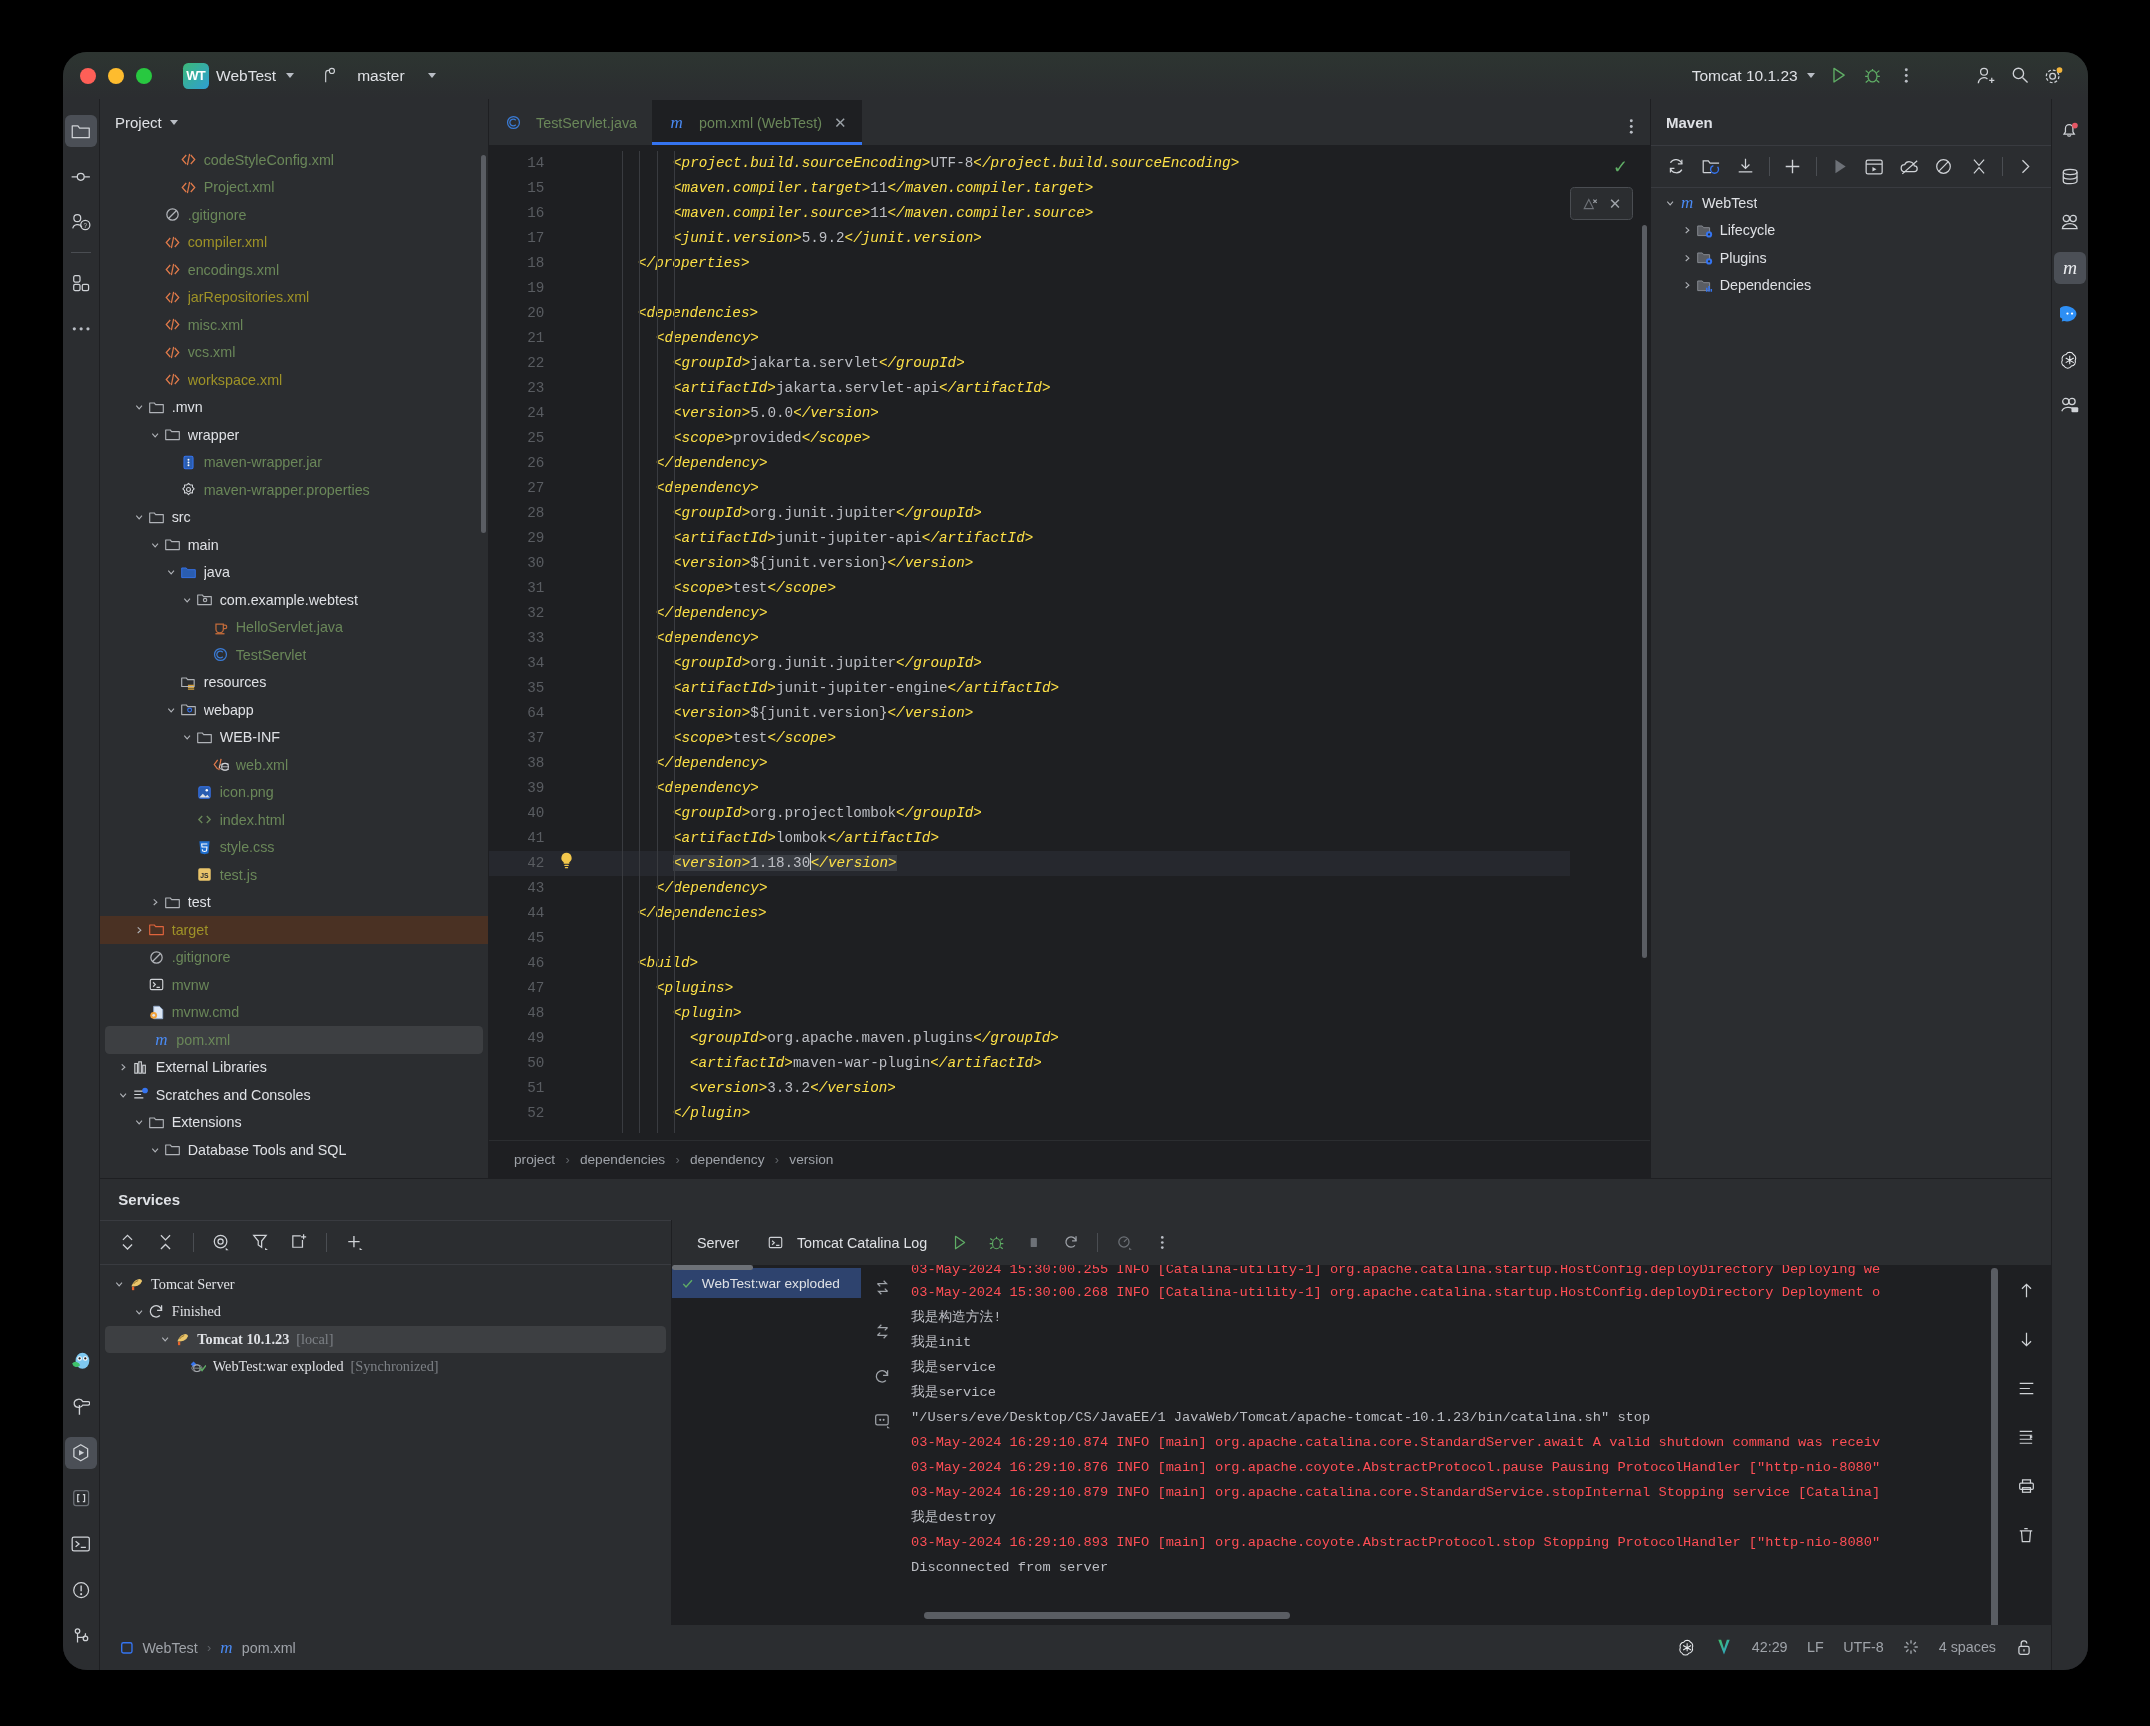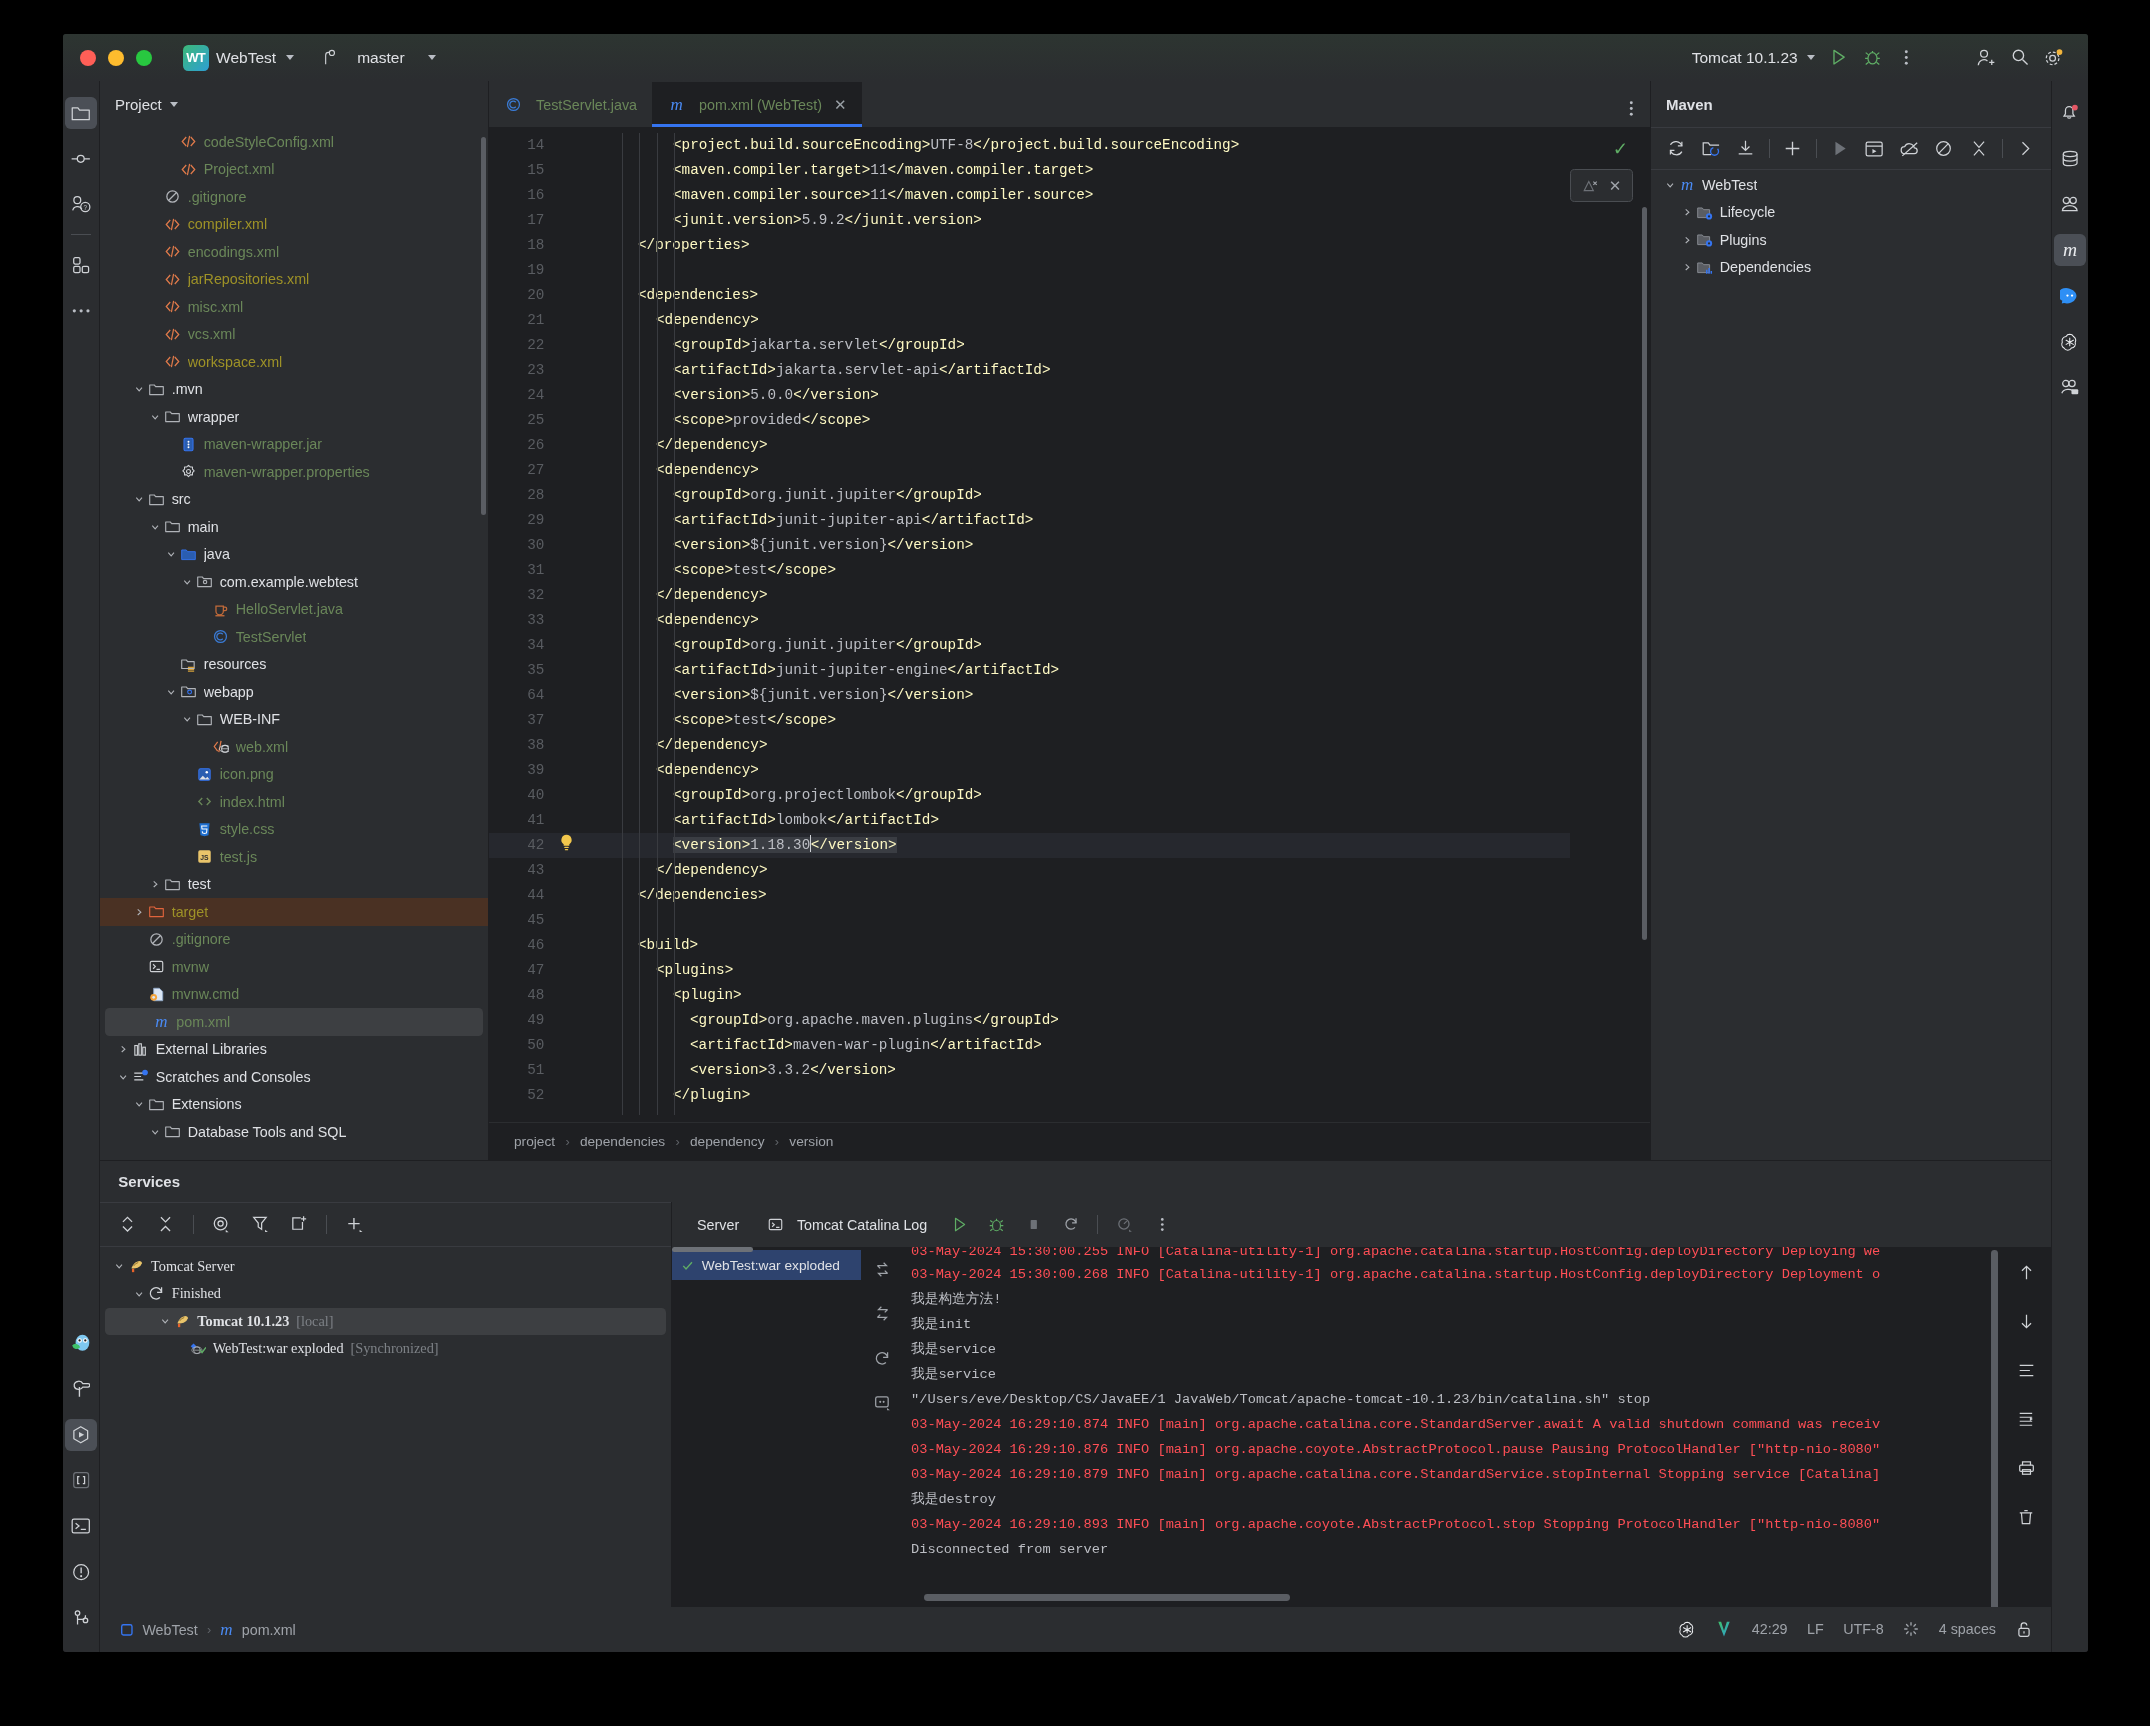--- a/index.html
+++ b/index.html
@@ -1,20 +1,20 @@
 <!DOCTYPE html>
 <html style="font-size:9.2px"><head>
 <meta charset="utf-8">
 <style>
   * { box-sizing: border-box; margin:0; padding:0; }
   html,body { width:2151px; height:1726px; background:#000; overflow:hidden;
     font-family:"Liberation Sans", sans-serif; }
   .ide {
-    position:absolute; left:63px; top:34px; width:2025px; height:1618px;
-    background:#1e1f22; border-radius:3px; overflow:hidden;
+    position:absolute; left:63px; top:52px; width:2025px; height:1618px;
+    background:#1e1f22; border-radius:24px; overflow:hidden;
     display:flex; flex-direction:column;
   }
   
   .titlebar {
     height:47px; flex:0 0 47px; background:#2b2d30;
     background:linear-gradient(180deg,#2d3531 0%,#2b2d30 100%);
     display:flex; align-items:center; padding:0 17px; position:relative;
   }
   .traffic { display:flex; gap:12px; align-items:center; margin-right:25px; }
   .dot { width:16px; height:16px; border-radius:50%; }
@@ -77,21 +77,21 @@
   .tab .x { color:#9aa0a6; font-size:15px; margin-left:4.6px;}
   .tabs .dots { margin-left:auto; color:#b9bdc4; font-size:17px; padding:0 16px 10.3px 0; }
   .code-area { flex:1; display:flex; min-height:0; position:relative; background:#1e1f22; overflow:hidden;}
   .gutter { width:69px; flex:0 0 69px; text-align:right; padding-top:5.7px; }
   .bulbcol { width:46px; flex:0 0 46px; position:relative; padding-top:5.7px;}
   .codecol { flex:1; position:relative; padding-top:5.7px; overflow:hidden;}
   .ln { height:25px; line-height:25px; font-family:"Liberation Mono", monospace; font-size:14.3px;
         color:#595c61; padding-right:13.7px; }
   .cl { height:25px; line-height:25px; font-family:"Liberation Mono", monospace; font-size:14.3px;
         white-space:pre; color:#bcbec4; }
-  .tag{color:#fef9c3;} .txt{color:#bcbec4;}
+  .tag{color:#fde047;font-style:italic;} .txt{color:#bcbec4;}
   .hl-line{ background:#26282e; }
   .sel-tok{ background:#3a3d43; }
   .caret{ display:inline-block; width:1.7px; height:17px; background:#cfd2d6;
           vertical-align:-2.9px; margin:0 -0.6px; }
   .indent-guide{position:absolute;width:0.6px;background:#393b40;}
   .inspect-badge {
     position:absolute; right:17px; top:42px; width:63px; height:33px; background:#2b2d30;
     border:0.6px solid #4a4d52; border-radius:4.6px; display:flex; align-items:center;
     justify-content:space-around; padding:0 5.7px;
   }

